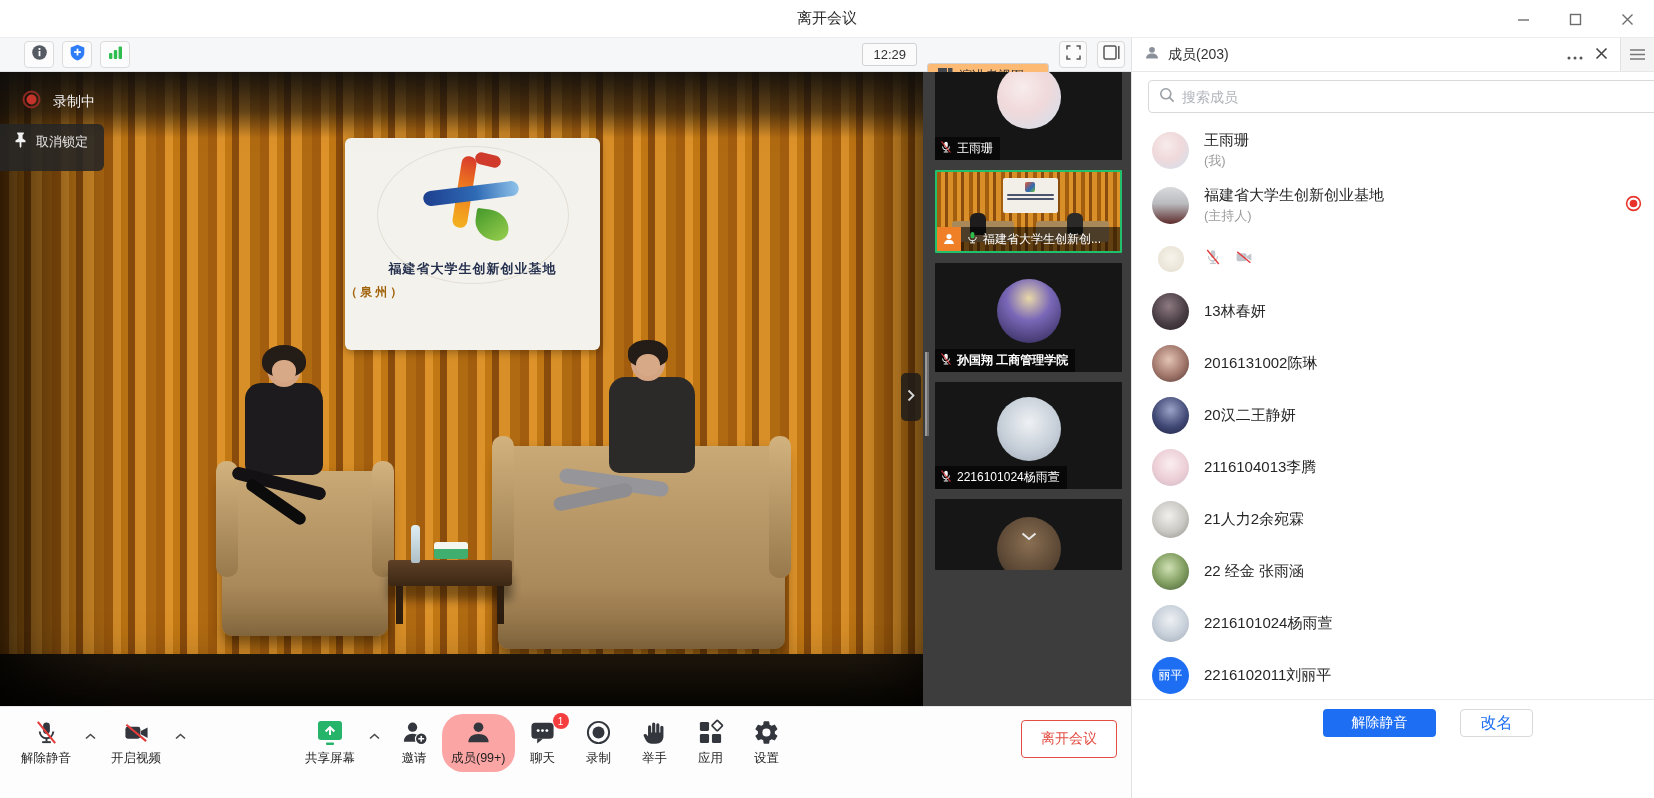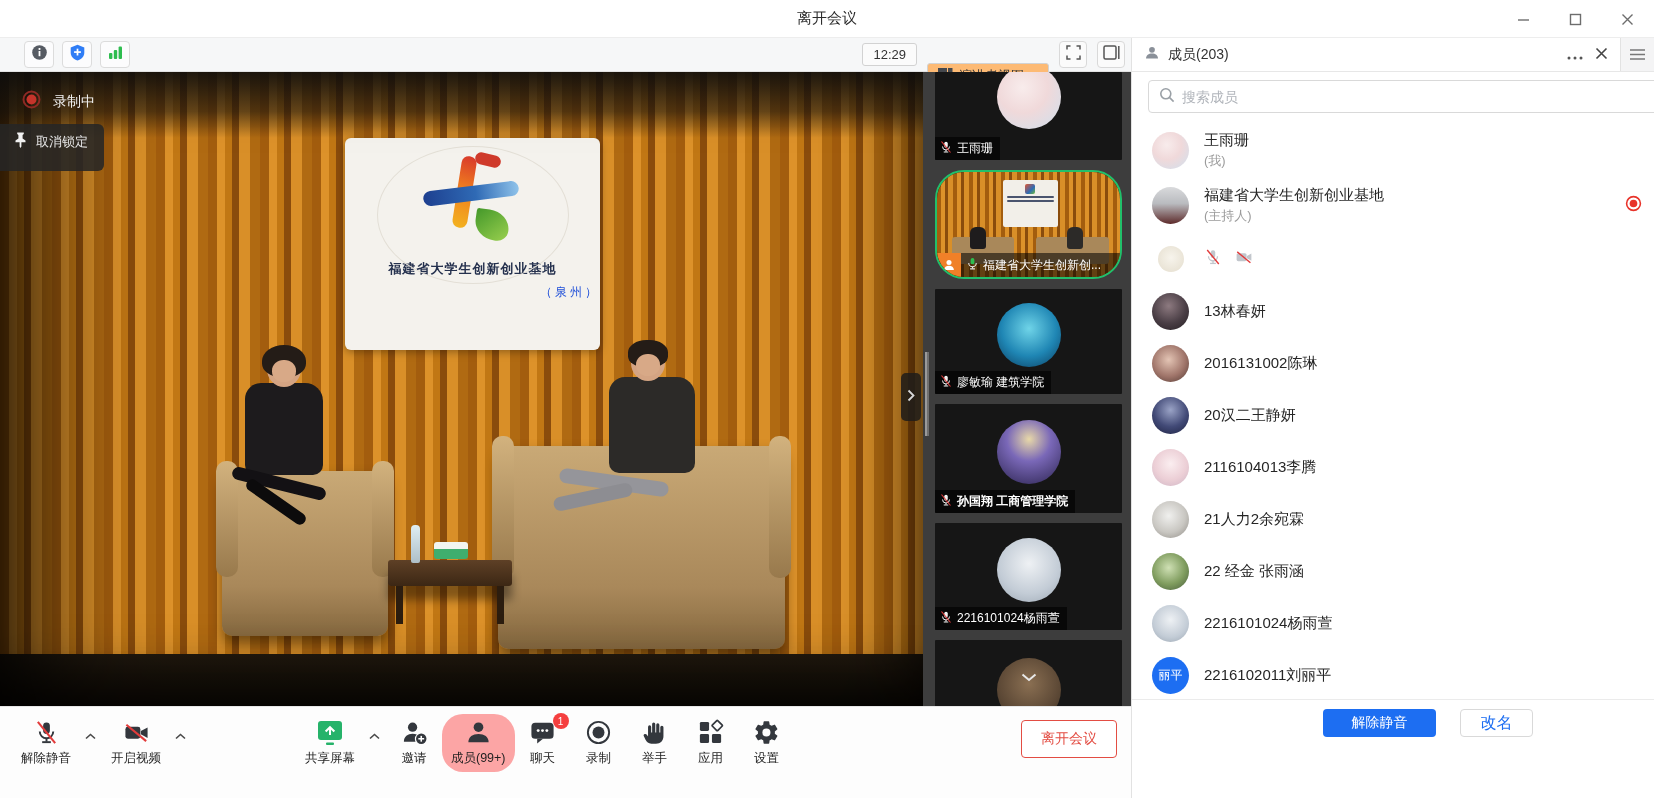--- a/index.html
+++ b/index.html
@@ -38,21 +38,21 @@
   .floor { position:absolute; left:0; bottom:0; width:100%; height:52px; background:linear-gradient(180deg,#221a10,#120d07); }
 
   .banner { position:absolute; left:37.4%; top:10.4%; width:27.6%; height:33.5%; background:#f4f2ed; border-radius:6px; box-shadow:0 2px 8px rgba(0,0,0,.35); }
   .logo { position:relative; width:112px; height:104px; margin:16px auto 2px; }
   .logo-ellipse { position:absolute; inset:-8px -40px -26px -40px; border:1px solid #e3dfd6; border-radius:50%; }
   .logo-orange { position:absolute; left:40px; top:2px; width:15px; height:72px; background:linear-gradient(190deg,#d8382b 0%,#ef7d1f 45%,#f3b31f 100%); border-radius:7px; transform:rotate(9deg); }
   .logo-redcap { position:absolute; left:58px; top:0; width:26px; height:12px; background:#cf3a2b; border-radius:6px; transform:rotate(14deg); }
   .logo-blue { position:absolute; left:6px; top:32px; width:96px; height:15px; background:linear-gradient(90deg,#1d3f8f 0%,#2f6ab5 55%,#8fc3ea 100%); border-radius:8px; transform:rotate(-7deg); }
   .logo-green { position:absolute; left:58px; top:56px; width:34px; height:30px; background:linear-gradient(135deg,#44982a,#9ad04f); border-radius:4px 90% 16px 90%; transform:rotate(8deg); }
   .banner-t1 { text-align:center; font-size:13px; font-weight:bold; color:#25314e; letter-spacing:1px; }
-  .banner-t2 { text-align:right; font-size:12px; font-weight:normal; color:#1d4ed8; margin-top:6px; letter-spacing:3px; }
+  .banner-t2 { text-align:left; font-size:12px; font-weight:bold; color:#a16207; margin-top:6px; letter-spacing:3px; }
 
   .couch { position:absolute; background:linear-gradient(180deg,#c9a976 0%,#a9885a 70%,#85683f 100%); border-radius:10px; box-shadow:0 8px 14px rgba(0,0,0,.45); }
   .couch-left { left:24%; top:63%; width:18%; height:26%; }
   .couch-right { left:54%; top:59%; width:31%; height:32%; }
   .couch .arm { position:absolute; top:-10px; width:22px; height:70%; background:linear-gradient(180deg,#d3b macro); }
   .couch .arm-l { left:-6px; border-radius:10px; background:linear-gradient(180deg,#d2b27e,#98794c); }
   .couch .arm-r { right:-6px; border-radius:10px; background:linear-gradient(180deg,#d2b27e,#98794c); }
 
   .person { position:absolute; }
   .p-head { width:34px; height:36px; background:#d4a483; border-radius:50%; position:relative; margin-left:22px; }
@@ -365,21 +365,21 @@
       <span class="tl-mic"><svg width="14" height="14" viewBox="0 0 28 28">
               <rect x="10.5" y="3.5" width="7" height="12" rx="3.5" fill="#f2f2f2"></rect>
               <path d="M7 13a7 7 0 0 0 14 0" fill="none" stroke="#f2f2f2" stroke-width="2"></path>
               <line x1="14" y1="20" x2="14" y2="23.5" stroke="#f2f2f2" stroke-width="2"></line>
               <line x1="9.5" y1="24" x2="18.5" y2="24" stroke="#f2f2f2" stroke-width="2"></line>
               <line x1="5" y1="3" x2="23" y2="25" stroke="#e23c3c" stroke-width="2.2"></line>
             </svg></span>
       <span class="tl-name">王雨珊</span>
     </div>
   </div>
-      <div class="thumb active" style="height: 109px; border-radius: 29px;">
+      <div class="thumb active" style="height: 83px;">
 
     <div class="thumb-scene">
           <div class="ts-banner">
             <div class="ts-logo"></div>
             <div class="ts-text"></div>
             <div class="ts-text"></div>
           </div>
           <div class="ts-couch l"></div>
           <div class="ts-couch r"></div>
           <div class="ts-person l"></div>
@@ -394,33 +394,20 @@
           </span>
           <span style="margin-left:4px"><svg width="15" height="15" viewBox="0 0 28 28">
               <rect x="10.5" y="3.5" width="7" height="12" rx="3.5" fill="#2dbd4e"></rect>
               <path d="M7 13a7 7 0 0 0 14 0" fill="none" stroke="#e8e8e8" stroke-width="2"></path>
               <line x1="14" y1="20" x2="14" y2="23.5" stroke="#e8e8e8" stroke-width="2"></line>
               <line x1="9.5" y1="24" x2="18.5" y2="24" stroke="#e8e8e8" stroke-width="2"></line>
             </svg></span>
           <span class="tb-name">福建省大学生创新创...</span>
         </div>
       </div>
-      <div class="thumb" style="height: 105px;">
-    <div class="thumb-av tav-ocean"></div>
-    <div class="thumb-label">
-      <span class="tl-mic"><svg width="14" height="14" viewBox="0 0 28 28">
-              <rect x="10.5" y="3.5" width="7" height="12" rx="3.5" fill="#f2f2f2"></rect>
-              <path d="M7 13a7 7 0 0 0 14 0" fill="none" stroke="#f2f2f2" stroke-width="2"></path>
-              <line x1="14" y1="20" x2="14" y2="23.5" stroke="#f2f2f2" stroke-width="2"></line>
-              <line x1="9.5" y1="24" x2="18.5" y2="24" stroke="#f2f2f2" stroke-width="2"></line>
-              <line x1="5" y1="3" x2="23" y2="25" stroke="#e23c3c" stroke-width="2.2"></line>
-            </svg></span>
-      <span class="tl-name">廖敏瑜 建筑学院</span>
-    </div>
-  </div>
       <div class="thumb" style="height: 109px; font-weight: bold;">
     <div class="thumb-av tav-knight"></div>
     <div class="thumb-label">
       <span class="tl-mic"><svg width="14" height="14" viewBox="0 0 28 28">
               <rect x="10.5" y="3.5" width="7" height="12" rx="3.5" fill="#f2f2f2"></rect>
               <path d="M7 13a7 7 0 0 0 14 0" fill="none" stroke="#f2f2f2" stroke-width="2"></path>
               <line x1="14" y1="20" x2="14" y2="23.5" stroke="#f2f2f2" stroke-width="2"></line>
               <line x1="9.5" y1="24" x2="18.5" y2="24" stroke="#f2f2f2" stroke-width="2"></line>
               <line x1="5" y1="3" x2="23" y2="25" stroke="#e23c3c" stroke-width="2.2"></line>
             </svg></span>

